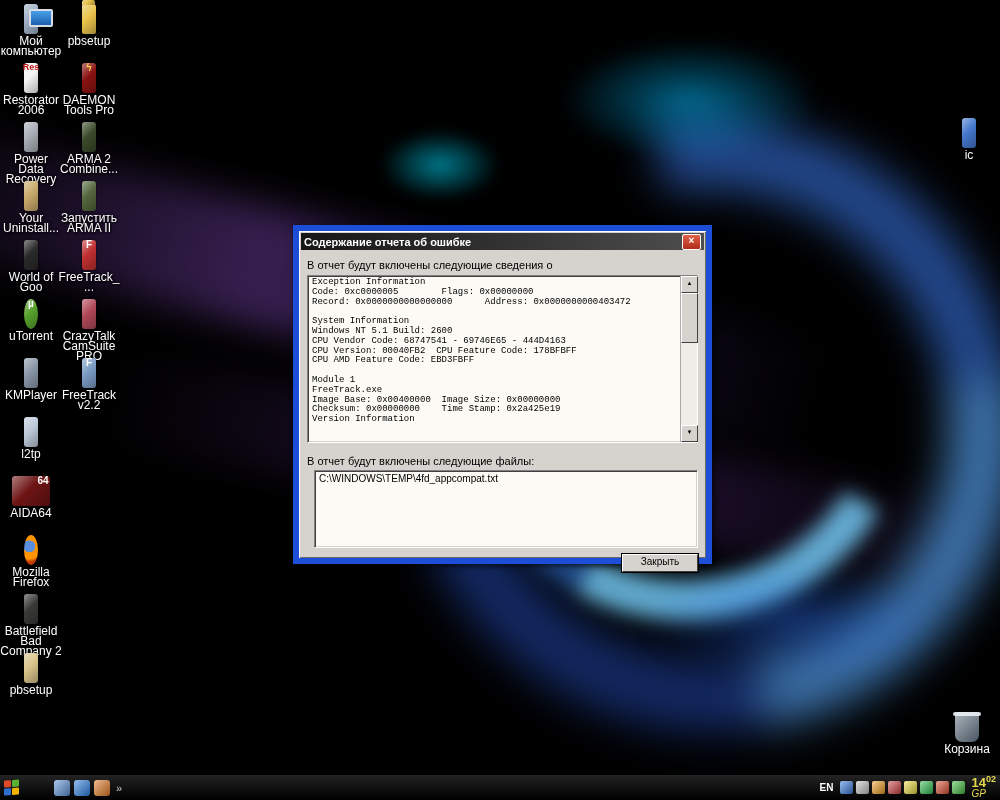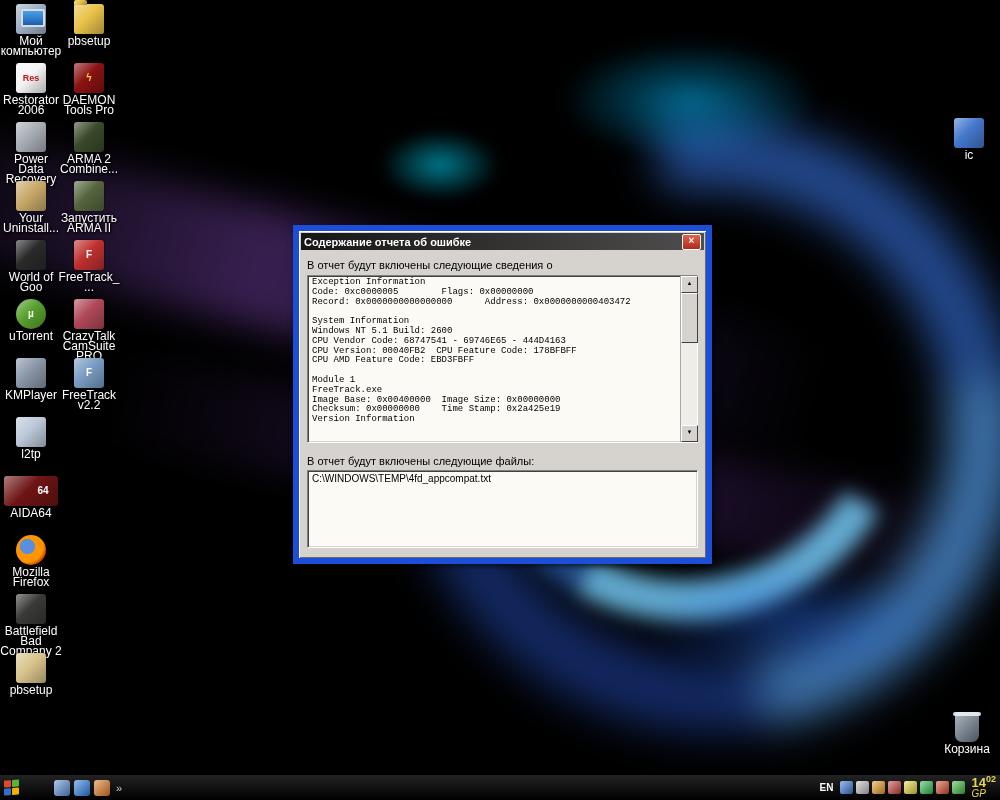--- a/index.html
+++ b/index.html
@@ -26,23 +26,23 @@
   .glowB{position:absolute;left:380px;top:130px;width:120px;height:70px;border-radius:50%;
          background:radial-gradient(ellipse,rgba(0,220,255,.55),transparent 70%);filter:blur(6px);}
   .glowC{position:absolute;left:640px;top:560px;width:300px;height:120px;border-radius:50%;
          background:radial-gradient(ellipse,rgba(40,110,255,.4),transparent 70%);filter:blur(10px);}
 
   
   .icon-col{position:absolute;top:4px;display:flex;flex-direction:column;}
   .col1{left:0px;}
   .col2{left:58px;}
   .desk-icon{width:62px;height:59px;display:flex;flex-direction:column;align-items:center;cursor:default;}
-  .dicon{width:30px;height:30px;border-radius:3px;flex:none;position:relative;
+  .dicon{width:14px;height:30px;border-radius:3px;flex:none;position:relative;
          background-image:linear-gradient(135deg,rgba(255,255,255,.45),rgba(255,255,255,0) 45%,rgba(0,0,0,.3));
-         box-shadow:0 0 2px rgba(0,0,0,.8);display:flex;align-items:center;justify-content:center;}
+         box-shadow:0 0 2px rgba(0,0,0,.8);display:flex;justify-content:center;}
   .glyph{font:bold 10px "Liberation Sans",sans-serif;color:#fff;line-height:1;}
   .dlabel{margin-top:2px;font-size:12px;color:#fff;text-align:center;line-height:10px;
           max-width:62px;text-shadow:1px 1px 2px #000,0 0 3px #000;word-wrap:break-word;}
   .my-computer-icon{background-color:#9fb0c5!important;}
   .my-computer-icon::after{content:"";position:absolute;left:5px;top:5px;width:20px;height:14px;
           background:linear-gradient(#49a0e8,#1b5fb0);border:2px solid #d7dde6;border-radius:2px;}
   .folder-icon{border-radius:2px 3px 2px 2px;}
   .folder-icon::before{content:"";position:absolute;left:0;top:-4px;width:13px;height:5px;
           background:inherit;background-color:#e8c24a;border-radius:2px 2px 0 0;}
   .firefox-icon{border-radius:50%;
@@ -78,21 +78,21 @@
   .vscroll{width:16px;background:#efede7;border-left:1px solid #aaa;position:relative;flex:none;}
   .sbtn{position:absolute;left:0;width:15px;height:15px;background:#d6d3ce;
         border-top:1px solid #fff;border-left:1px solid #fff;border-bottom:1px solid #404040;
         border-right:1px solid #404040;font-size:6px;line-height:13px;text-align:center;color:#000;cursor:pointer;}
   .sbtn.up{top:0;}
   .sbtn.down{bottom:0;}
   .sthumb{position:absolute;left:0;top:17px;width:15px;height:48px;background:#d6d3ce;
         border-top:1px solid #fff;border-left:1px solid #fff;border-bottom:1px solid #404040;
         border-right:1px solid #404040;cursor:pointer;}
   .label2{margin:12px 0 3px 0;}
-  .file-box{height:72px;padding:2px 4px;font-size:10px;overflow:hidden;}
+  .file-box{height:72px;padding:2px 4px;font-size:10px;overflow:hidden;margin-left:7px;}
   .btn-row{display:flex;justify-content:flex-end;margin-top:6px;}
   .btn{min-width:58px;height:16px;background:#d6d3ce;border-top:1px solid #fff;border-left:1px solid #fff;
        border-bottom:1px solid #404040;border-right:1px solid #404040;box-shadow:0 0 0 1px #000;
        font-size:10px;line-height:14px;text-align:center;padding:0 8px;cursor:pointer;}
 
   
   .taskbar{position:absolute;left:0;bottom:0;width:1000px;height:25px;
        background:linear-gradient(#232323,#000);display:flex;align-items:center;z-index:5;}
   .start-flag{width:16px;height:16px;margin:0 6px 0 4px;display:grid;cursor:pointer;
        grid-template-columns:7px 7px;grid-template-rows:7px 7px;gap:1px;transform:skewY(-4deg);}
@@ -299,20 +299,23 @@
       <div class="vscroll">
         <div class="sbtn up">▲</div>
         <div class="sthumb"></div>
         <div class="sbtn down">▼</div>
       </div>
     </div>
     <div class="dlg-label label2">В отчет будут включены следующие файлы:</div>
     <div class="file-box sunken">
       <span>C:\WINDOWS\TEMP\4fd_appcompat.txt</span>
     </div>
+    <div class="btn-row">
+      <div class="btn">Закрыть</div>
+    </div>
   </div>
 </div>
 
 <div class="taskbar">
   <div class="start-flag">
 
   <span style="background-color: rgb(224, 74, 42);"></span>
       <span style="background-color: rgb(89, 178, 52);"></span>
       <span style="background-color: rgb(47, 111, 208);"></span>
       <span style="background-color: rgb(240, 180, 0);"></span>

